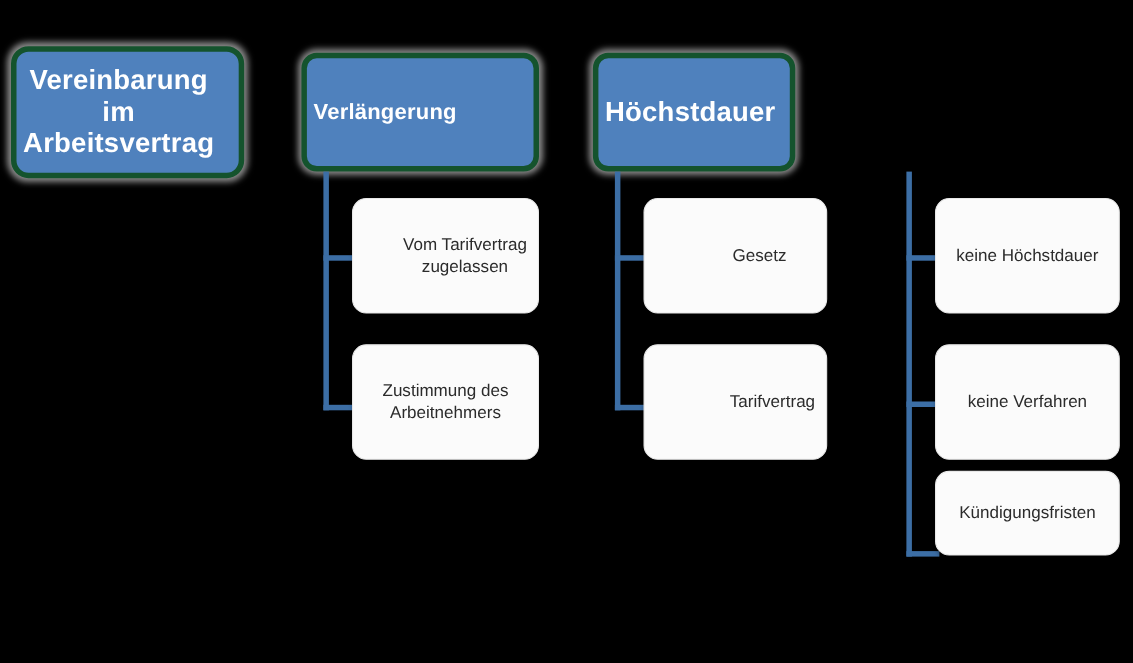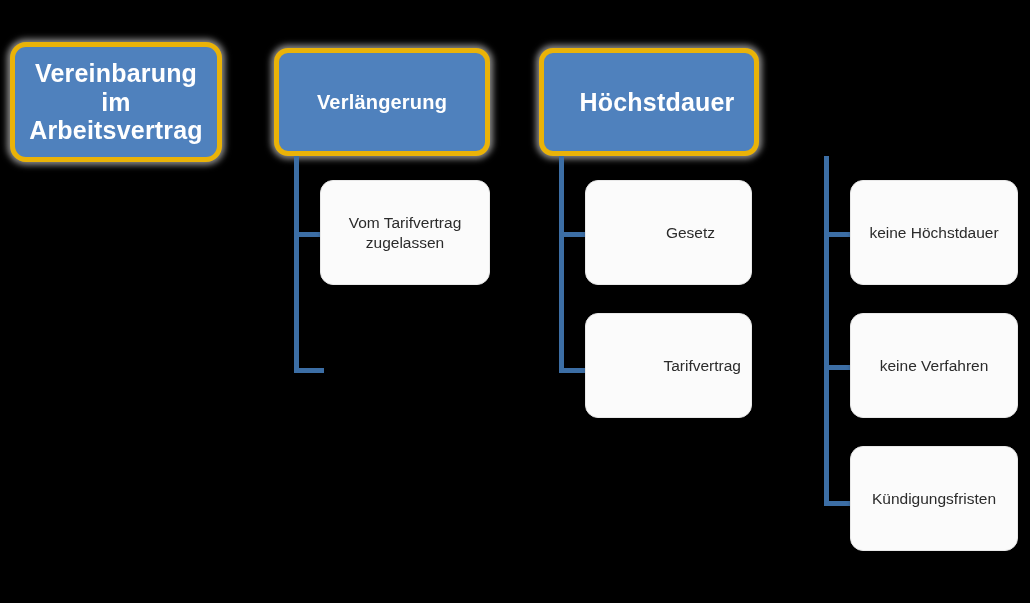--- a/index.html
+++ b/index.html
@@ -17,42 +17,42 @@
     height: 603px;
     background: #000000;
     overflow: hidden;
   }
 
   
   .header-box {
     position: absolute;
     box-sizing: border-box;
     background: #4f81bd;
-    border: 5px solid #eab308;
+    border: 5px solid #14532d;
     border-radius: 14px;
     display: flex;
     align-items: center;
-    justify-content: center;
+    justify-content: flex-start;
     text-align: center;
     color: #ffffff;
     font-weight: bold;
     letter-spacing: 0.2px;
     line-height: 1.15;
     box-shadow: 0 0 6px 3px rgba(255,255,255,0.55),
                 0 3px 6px rgba(0,0,0,0.6);
   }
   .header-box .label {
     display: block;
     padding: 0 6px;
     white-space: pre-line;
   }
 
   .hb-1 { left: 10px;  top: 42px; width: 212px; height: 120px; font-size: 25px; border-radius: 16px; }
   .hb-2 { left: 274px; top: 48px; width: 216px; height: 108px; font-size: 20px; }
-  .hb-3 { left: 539px; top: 48px; width: 220px; height: 108px; font-size: 25px; padding-left: 16px; }
+  .hb-3 { left: 539px; top: 48px; width: 184px; height: 108px; font-size: 25px; }
   .hb-4 { left: 804px; top: 48px; width: 219px; height: 108px; font-size: 25px; }
 
   
   .child-box {
     position: absolute;
     box-sizing: border-box;
     background: #fbfbfb;
     border: 1px solid #e8e8e8;
     border-radius: 13px;
     display: flex;
@@ -94,25 +94,29 @@
   </div>
 
   <div class="header-box hb-2">
     <span class="label">Verlängerung</span>
   </div>
 
   <div class="trunk" style="left:294px; top:156px; height:217px;"></div>
   <div class="stub" style="left:294px; top:232px; width:30px;"></div>
   <div class="stub" style="left:294px; top:368px; width:30px;"></div>
 
-  <div class="child-box" style="left:320px; top:180px; width:170px; height:105px;">
+  <div class="child-box" style="left:320px; top:180px; width:170px; height:105px;justify-content:flex-end;">
     <span class="label">Vom Tarifvertrag
 zugelassen</span>
   </div>
 
+  <div class="child-box" style="left:320px; top:313px; width:170px; height:105px;">
+    <span class="label">Zustimmung des
+Arbeitnehmers</span>
+  </div>
 
   <div class="header-box hb-3">
     <span class="label">Höchstdauer</span>
   </div>
 
   <div class="trunk" style="left:559px; top:156px; height:217px;"></div>
   <div class="stub" style="left:559px; top:232px; width:30px;"></div>
   <div class="stub" style="left:559px; top:368px; width:30px;"></div>
 
   <div class="child-box" style="left:585px; top:180px; width:167px; height:105px;padding-left:44px;">
@@ -130,17 +134,17 @@
   <div class="stub" style="left:824px; top:501px; width:30px;"></div>
 
   <div class="child-box" style="left:850px; top:180px; width:168px; height:105px;">
     <span class="label">keine Höchstdauer</span>
   </div>
 
   <div class="child-box" style="left:850px; top:313px; width:168px; height:105px;">
     <span class="label">keine Verfahren</span>
   </div>
 
-  <div class="child-box" style="left:850px; top:446px; width:168px; height:105px;">
+  <div class="child-box" style="left:850px; top:428px; width:168px; height:77px;">
     <span class="label">Kündigungsfristen</span>
   </div>
 
 </div>
 
 </body></html>

